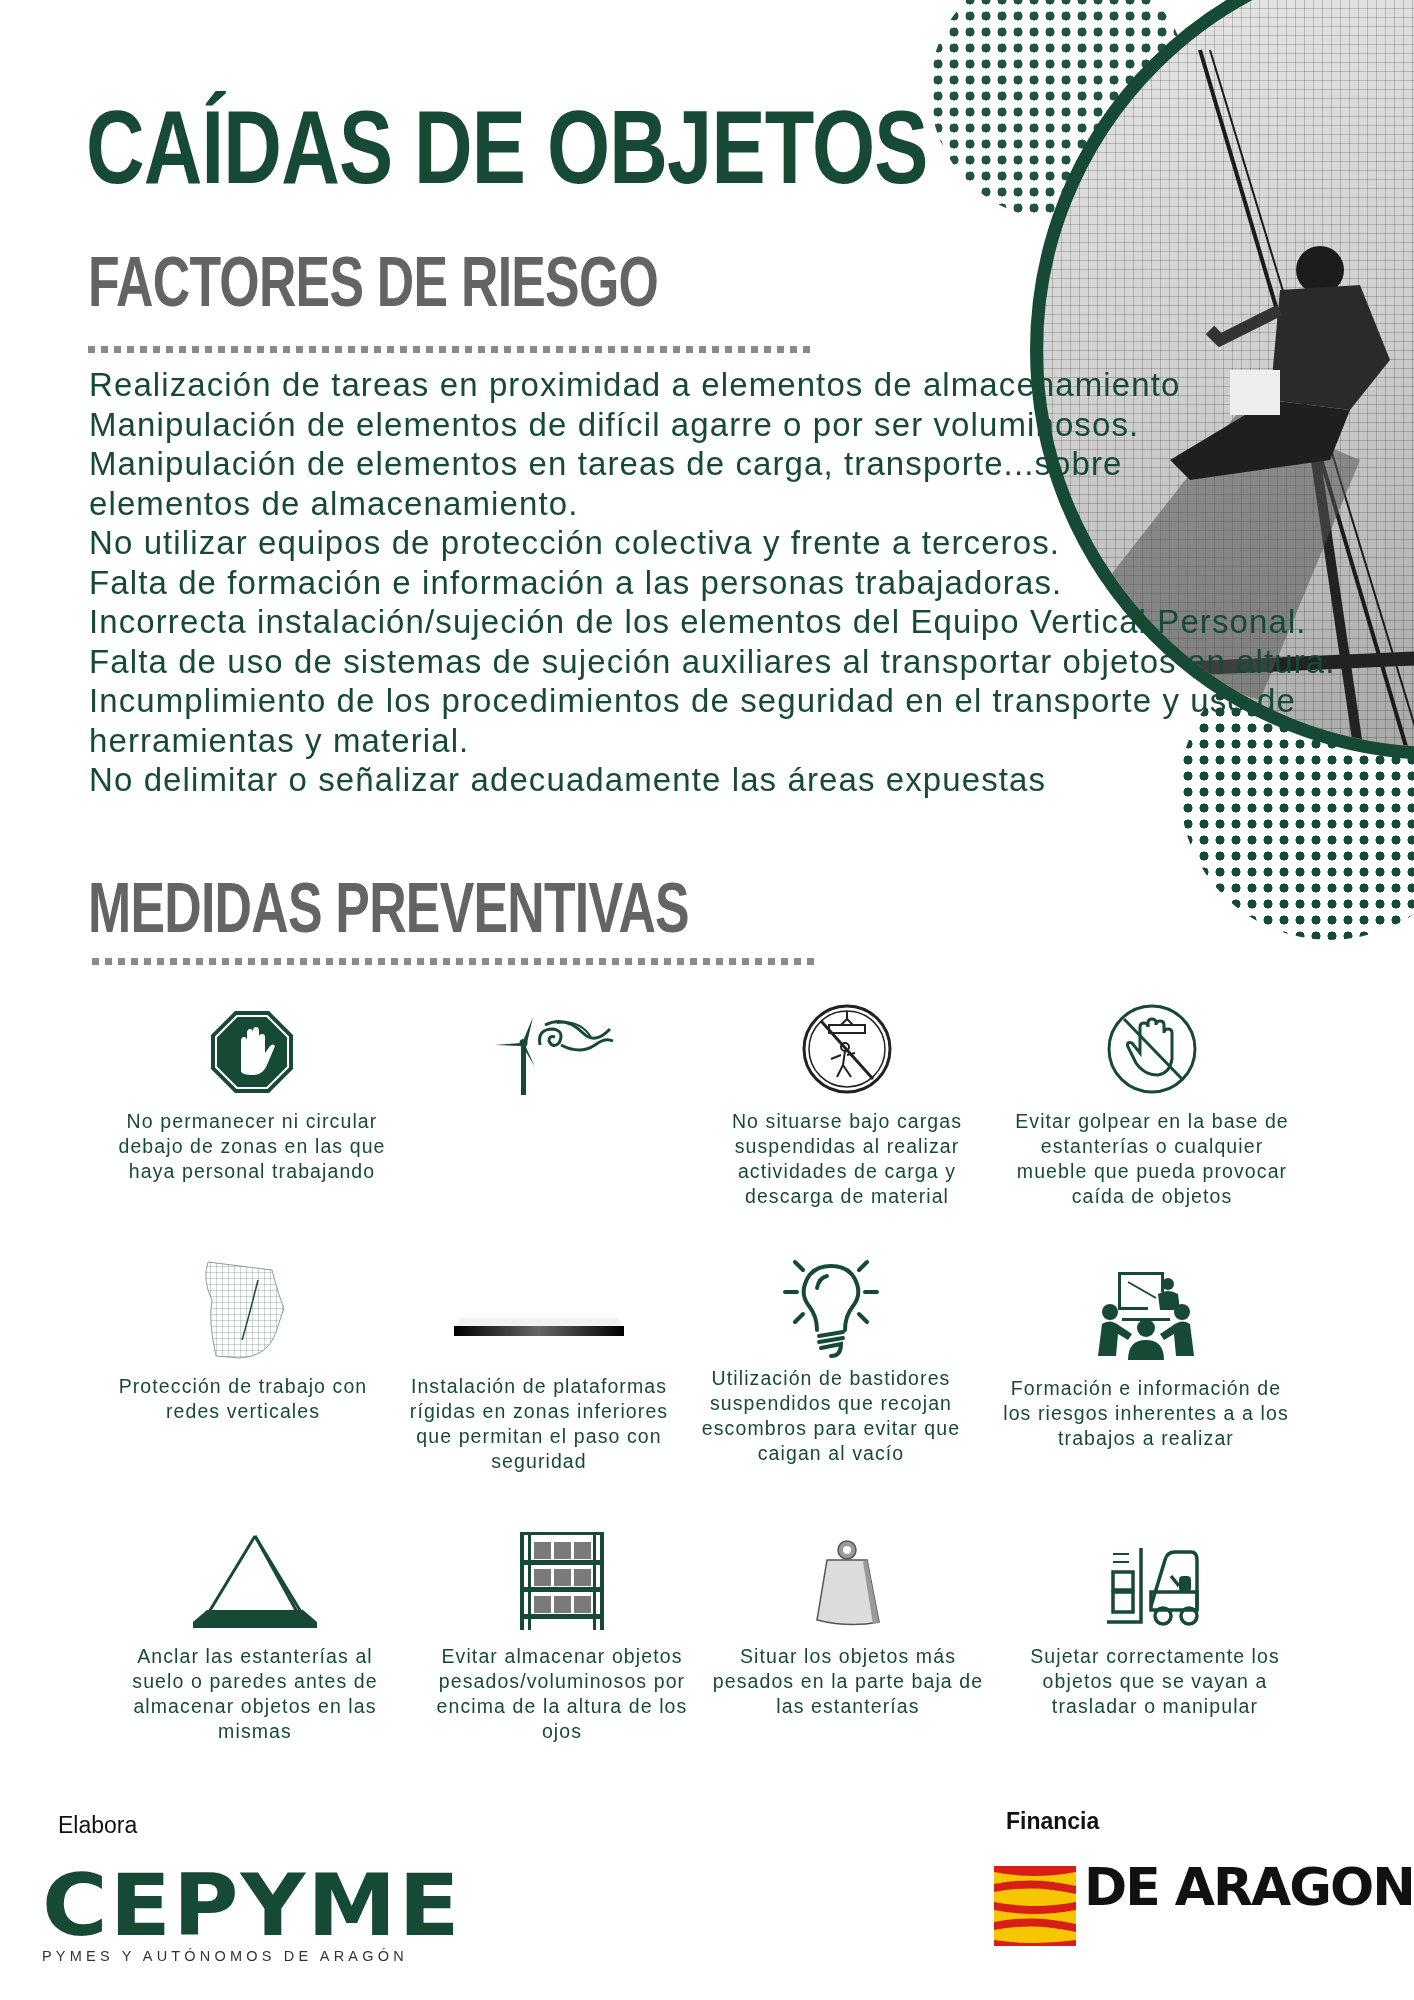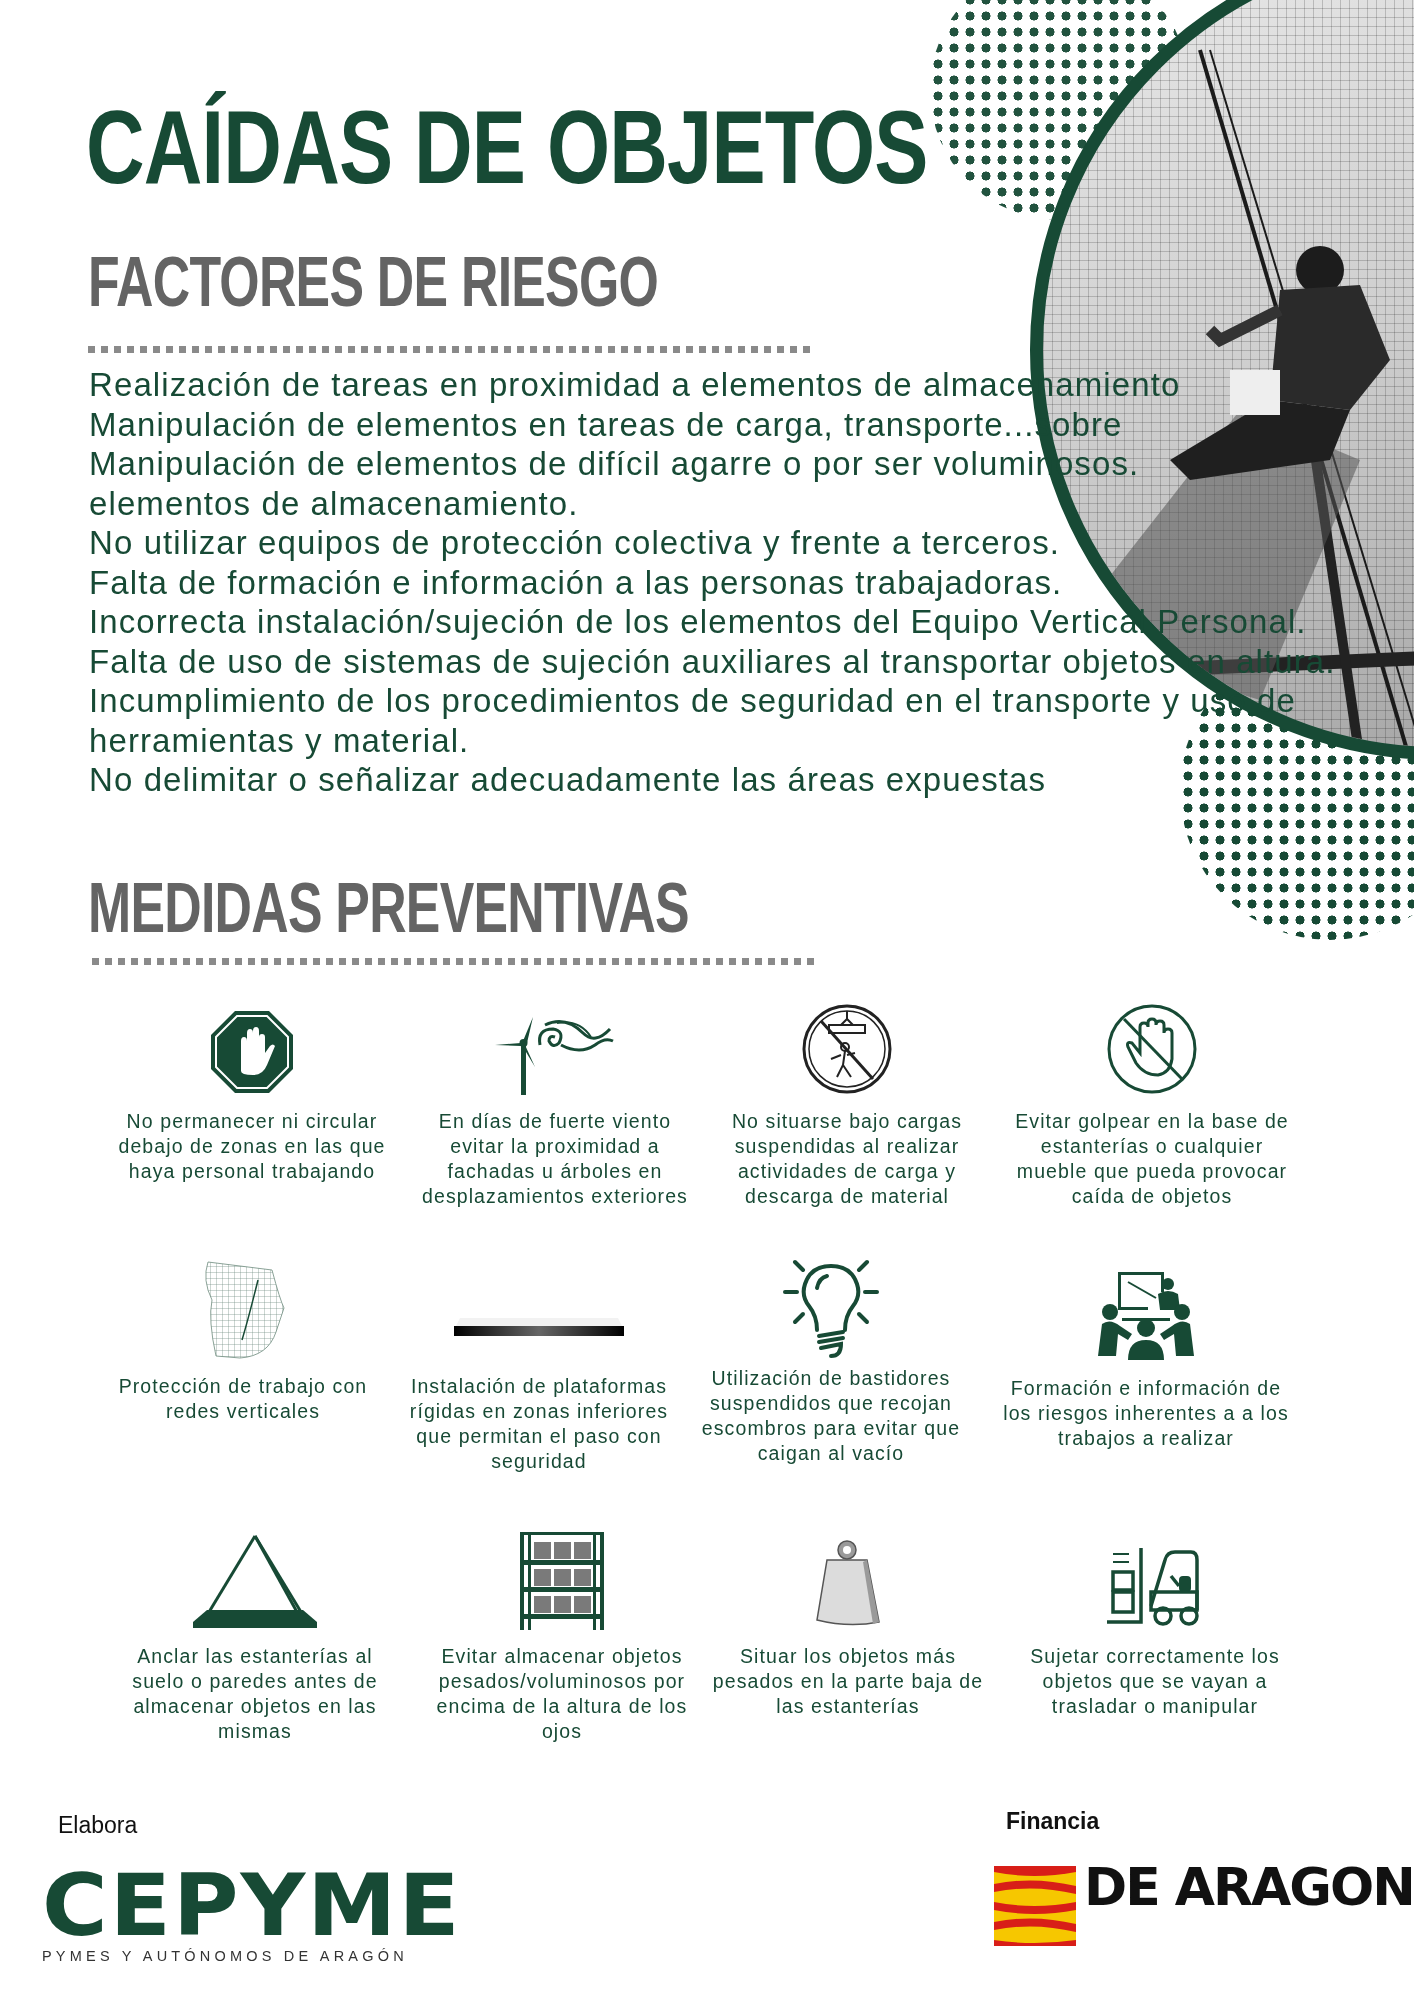--- a/index.html
+++ b/index.html
@@ -64,22 +64,22 @@
     <path d="M250 370 L190 400 L180 390" stroke="#333" stroke-width="12" fill="none"></path>
   </svg>
 </div>
 
 <div class="abs title">CAÍDAS DE OBJETOS</div>
 <div class="abs h2" style="left:88px; top:244px;">FACTORES DE RIESGO</div>
 <div class="abs dots" style="left:88px; top:346px; width:722px;"></div>
 
 <ul class="abs risk-list">
   <li>Realización de tareas en proximidad a elementos de almacenamiento</li>
+  <li>Manipulación de elementos de difícil agarre o por ser voluminosos.</li>
   <li>Manipulación de elementos en tareas de carga, transporte...sobre</li>
-  <li>Manipulación de elementos de difícil agarre o por ser voluminosos.</li>
   <li>elementos de almacenamiento.</li>
   <li>No utilizar equipos de protección colectiva y frente a terceros.</li>
   <li>Falta de formación e información a las personas trabajadoras.</li>
   <li>Incorrecta instalación/sujeción de los elementos del Equipo Vertical Personal.</li>
   <li>Falta de uso de sistemas de sujeción auxiliares al transportar objetos en altura.</li>
   <li>Incumplimiento de los procedimientos de seguridad en el transporte y uso de</li>
   <li>herramientas y material.</li>
   <li>No delimitar o señalizar adecuadamente las áreas expuestas</li>
 </ul>
 
@@ -103,21 +103,20 @@
       <circle cx="28.5" cy="28" r="4" fill="#174a35"></circle>
       <path d="M28 26 L38 2 L32 28 Z" fill="#174a35"></path>
       <path d="M26 28 L0 30 L26 31 Z" fill="#174a35"></path>
       <path d="M30 30 L40 52 L28 32 Z" fill="#174a35"></path>
       <path d="M45 30 Q42 14 58 14 Q70 16 64 28 Q58 34 54 26 Q54 20 60 22" stroke="#174a35" stroke-width="3" fill="none"></path>
       <path d="M50 10 Q70 0 88 18 Q100 30 115 14" stroke="#174a35" stroke-width="3" fill="none"></path>
       <path d="M66 30 Q85 40 100 30 Q110 22 118 26" stroke="#174a35" stroke-width="3" fill="none"></path>
       <path d="M62 8 Q84 4 96 22" stroke="#174a35" stroke-width="2" fill="none"></path>
     </svg>
   </div>
-  <div class="txt">En días de fuerte viento evitar la proximidad a fachadas u árboles en desplazamientos exteriores</div>
 </div>
 <div class="measure" style="left:702px; top:985px;">
   <div class="icon">
     <svg width="92" height="92" viewBox="0 0 92 92">
       <ellipse cx="46" cy="46" rx="43" ry="43" fill="none" stroke="#222" stroke-width="3"></ellipse>
       <ellipse cx="46" cy="46" rx="38" ry="38" fill="none" stroke="#222" stroke-width="1.5"></ellipse>
       <line x1="46" y1="8" x2="46" y2="16" stroke="#222" stroke-width="2"></line>
       <path d="M40 22 L46 16 L52 22" stroke="#222" stroke-width="2" fill="none"></path>
       <rect x="28" y="22" width="36" height="8" fill="none" stroke="#222" stroke-width="2"></rect>
       <line x1="20" y1="18" x2="72" y2="76" stroke="#222" stroke-width="3"></line>

